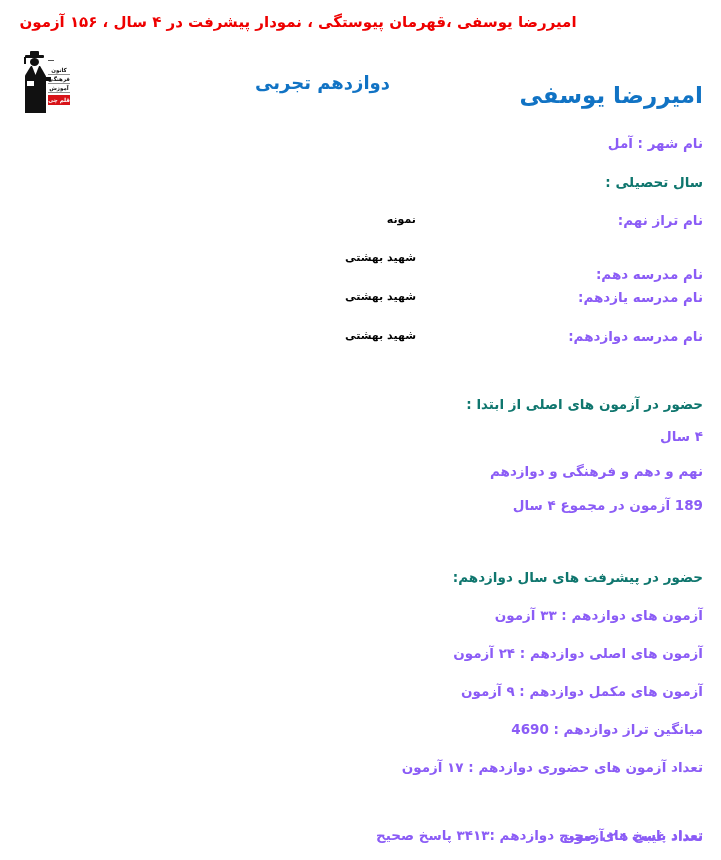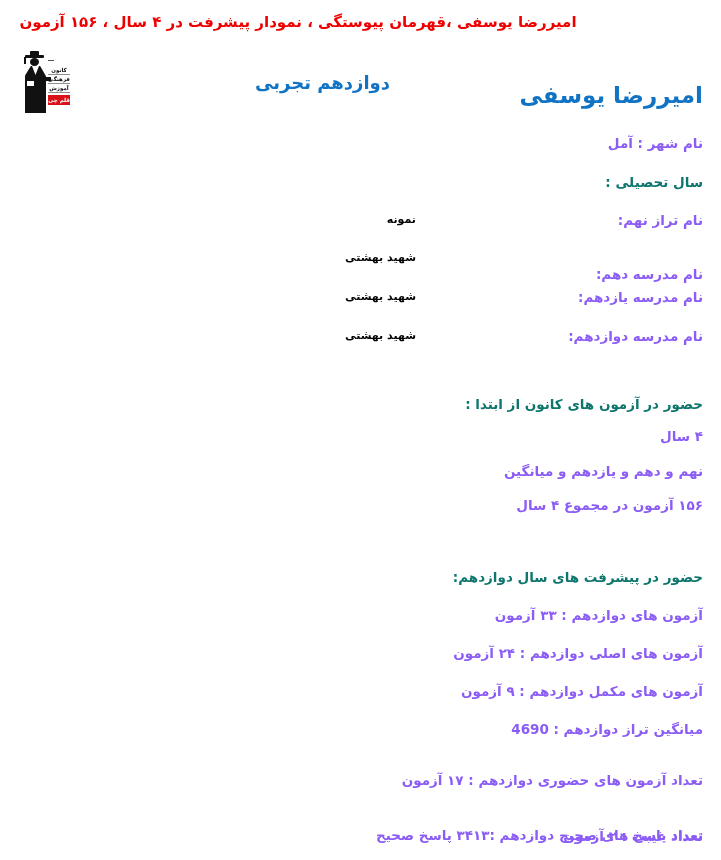--- a/index.html
+++ b/index.html
@@ -218,25 +218,25 @@
 
 <div class="info-line" style="top:264px;">نام مدرسه دهم:</div>
 <div class="pair-value" style="top:248px;">شهید بهشتی</div>
 
 <div class="info-line" style="top:287px;">نام مدرسه یازدهم:</div>
 <div class="pair-value" style="top:287px;">شهید بهشتی</div>
 
 <div class="info-line" style="top:326px;">نام مدرسه دوازدهم:</div>
 <div class="pair-value" style="top:326px;">شهید بهشتی</div>
 
-<div class="info-line red" style="top:394px;">حضور در آزمون های کانون از ابتدا :</div>
+<div class="info-line red" style="top:394px;">حضور در آزمون های اصلی از ابتدا :</div>
 <div class="info-line" style="top:426px;">۴ سال</div>
-<div class="info-line" style="top:461px;">نهم و دهم و یازدهم و میانگین</div>
-<div class="info-line" style="top:495px;">۱۵۶ آزمون در مجموع ۴ سال</div>
+<div class="info-line" style="top:461px;">نهم و دهم و فرهنگی و دوازدهم</div>
+<div class="info-line" style="top:495px;">189 آزمون در مجموع ۴ سال</div>
 
 <div class="info-line red" style="top:567px;">حضور در پیشرفت های سال دوازدهم:</div>
 <div class="info-line" style="top:605px;margin-left:24px;">آزمون های دوازدهم : ۳۳ آزمون</div>
 <div class="info-line" style="top:643px;">آزمون های اصلی دوازدهم : ۲۴ آزمون</div>
 <div class="info-line" style="top:681px;">آزمون های مکمل دوازدهم : ۹ آزمون</div>
 <div class="info-line" style="top:719px;">میانگین تراز دوازدهم : 4690</div>
-<div class="info-line" style="top:757px;margin-top:13px;">تعداد آزمون های حضوری دوازدهم : ۱۷ آزمون</div>
+<div class="info-line" style="top:757px;">تعداد آزمون های حضوری دوازدهم : ۱۷ آزمون</div>
 <div class="info-line" style="top:825px;">تعداد پاسخ های صحیح دوازدهم :۳۴۱۳ پاسخ صحیح</div>
 <div class="info-line" style="top:826px;">تعداد غیبت : ۲ آزمون</div>
 
 </body></html>

